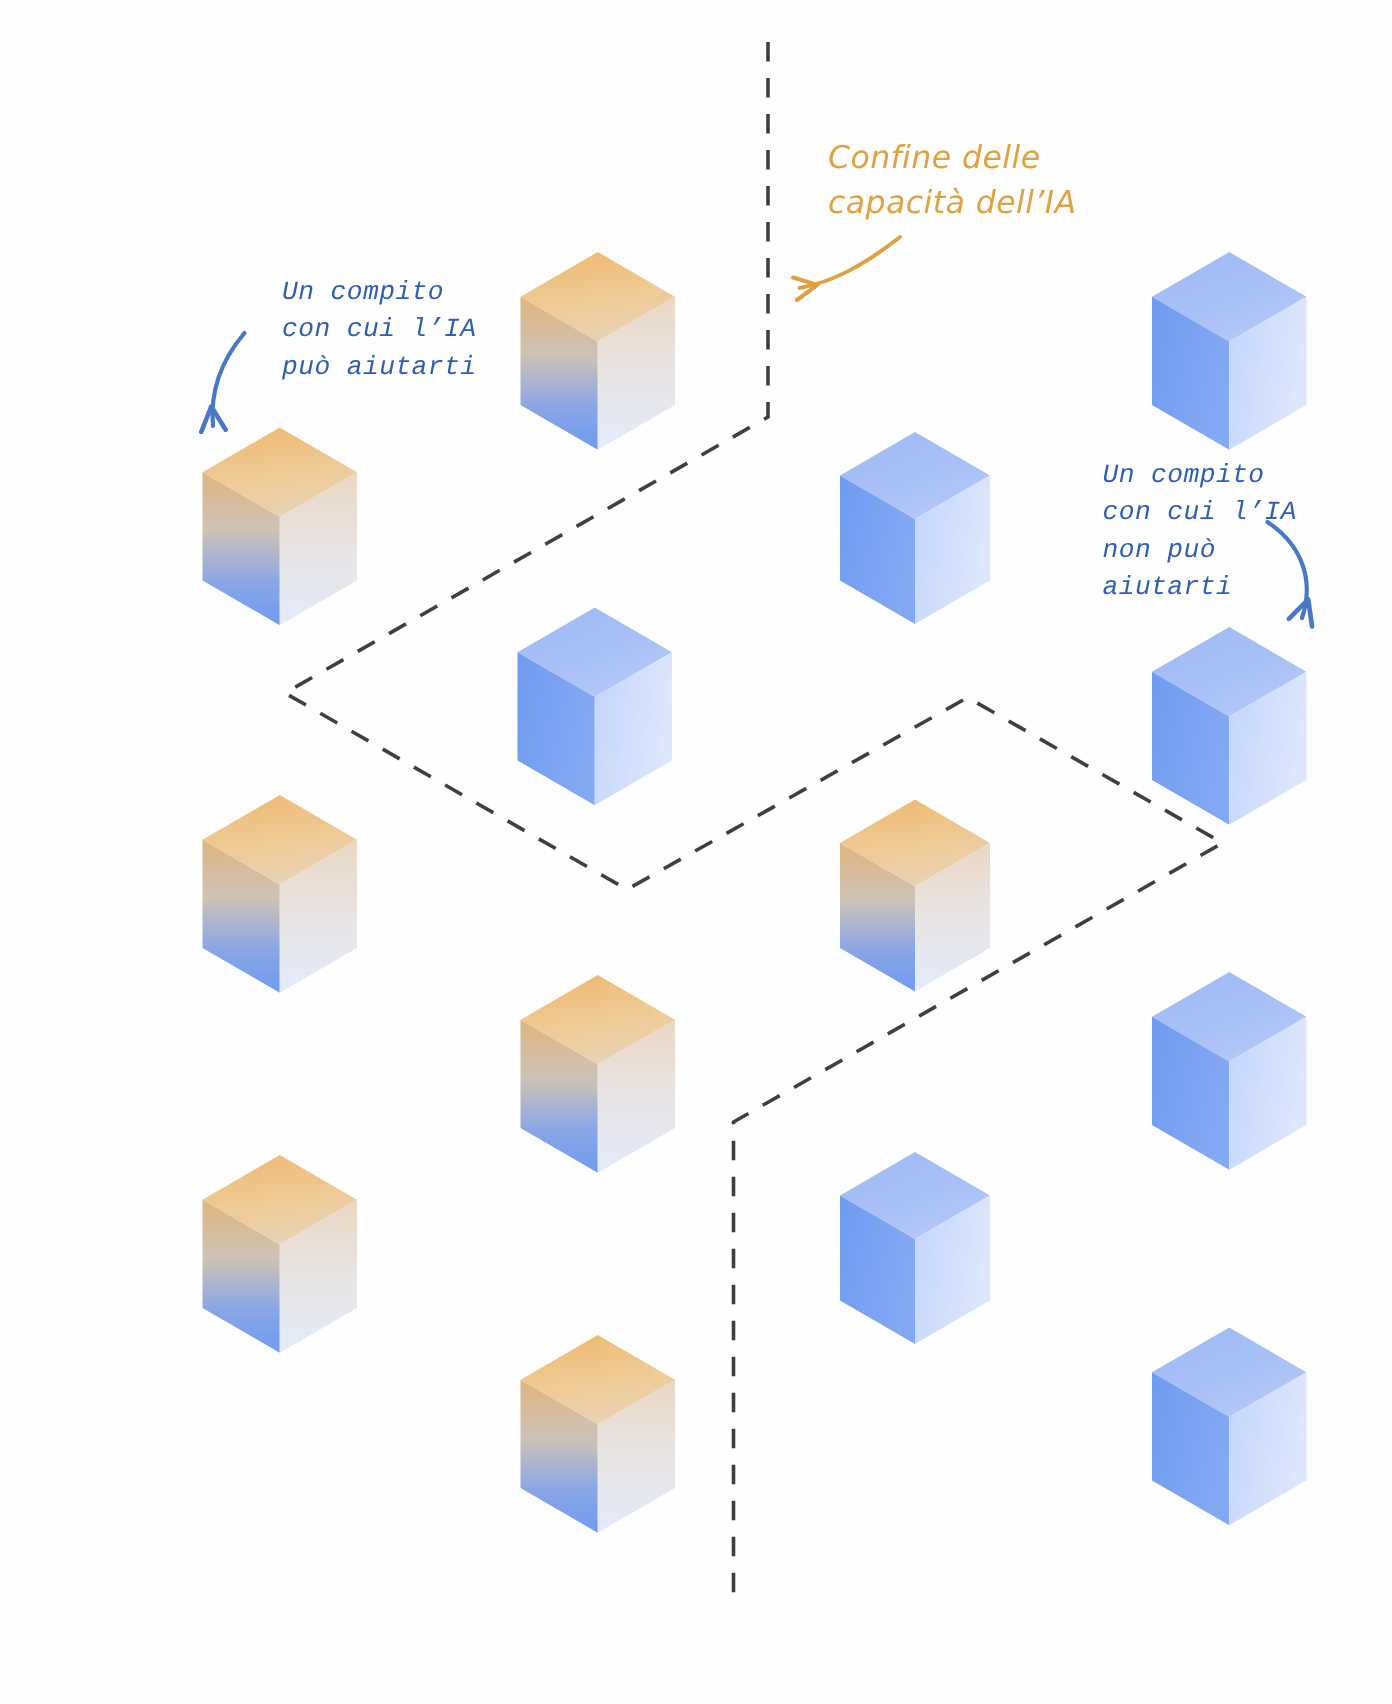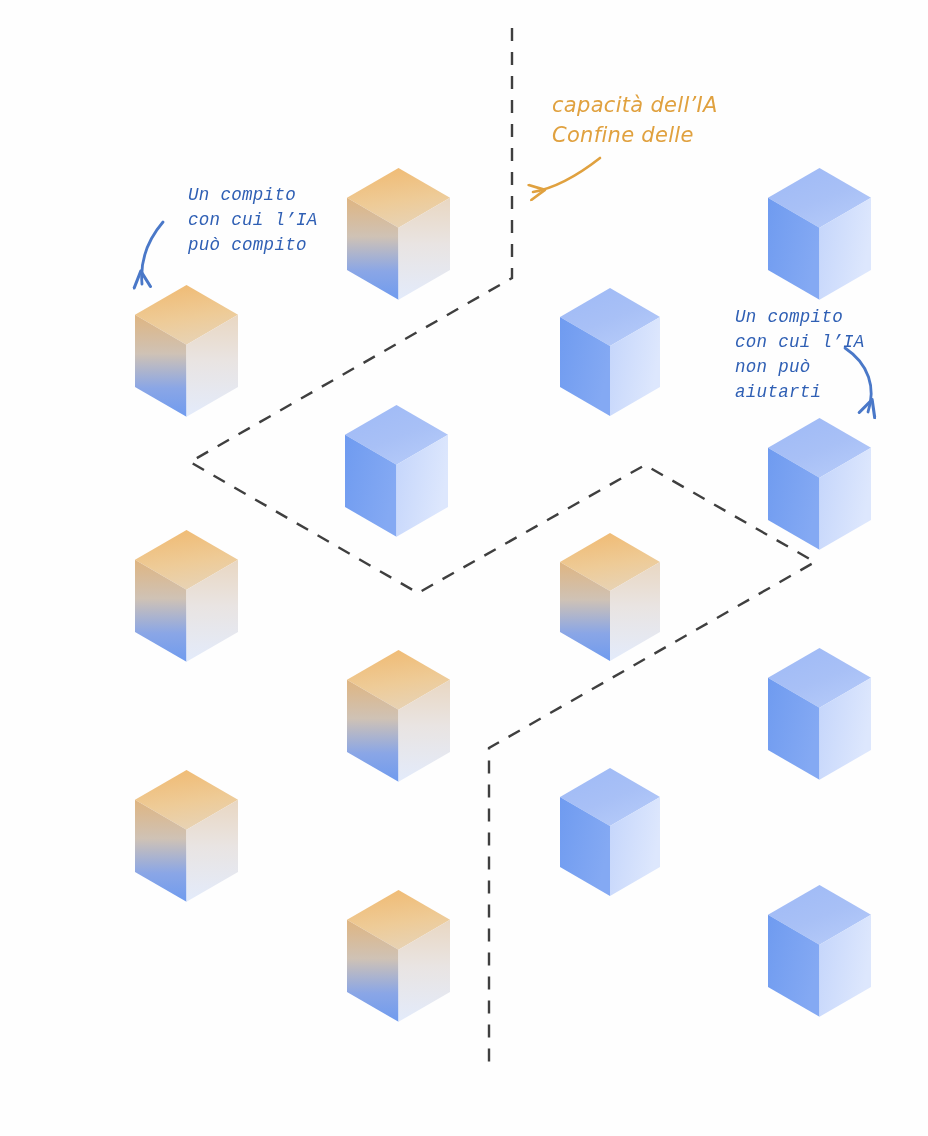--- a/index.html
+++ b/index.html
@@ -135,17 +135,17 @@
       </marker>
       <marker id="mBlue" viewBox="0 0 12 12" refX="9" refY="6" markerWidth="7" markerHeight="7" orient="auto">
         <path d="M11,1 L1,6 L11,11" fill="none" stroke="#4a78c8" stroke-width="1.9" stroke-linecap="round" stroke-linejoin="round"></path>
       </marker>
     </defs>
     <path id="arrowOrange" fill="none" stroke="#e0a13f" stroke-width="2.6" stroke-linecap="round" marker-end="url(#mOrange)" d="M600,158 C577,176 556,188 533,192"></path>
     <path id="arrowLeft" fill="none" stroke="#4a78c8" stroke-width="2.8" stroke-linecap="round" marker-end="url(#mBlue)" d="M163,222 C146,242 140,262 142,284"></path>
     <path id="arrowRight" fill="none" stroke="#4a78c8" stroke-width="2.8" stroke-linecap="round" marker-end="url(#mBlue)" d="M845,348 C869,364 876,388 868,412"></path>
   </svg>
 
-  <div class="note-orange" id="noteBoundary" style="left: 552px; top: 90px; color: rgb(224, 161, 63);"><span class="nl">capacità dell’IA</span><span class="nl">Confine delle</span></div>
-  <div class="note" id="noteLeft" style="left: 188px; top: 183px; color: rgb(47, 95, 180);"><span class="nl">Un compito</span><span class="nl">con cui l’IA</span><span class="nl">può compito</span></div>
+  <div class="note-orange" id="noteBoundary" style="left: 552px; top: 90px; color: rgb(224, 161, 63);"><span class="nl">Confine delle</span><span class="nl">capacità dell’IA</span></div>
+  <div class="note" id="noteLeft" style="left: 188px; top: 183px; color: rgb(47, 95, 180);"><span class="nl">Un compito</span><span class="nl">con cui l’IA</span><span class="nl">può aiutarti</span></div>
   <div class="note" id="noteRight" style="left: 735px; top: 305px; color: rgb(47, 95, 180);"><span class="nl">Un compito</span><span class="nl">con cui l’IA</span><span class="nl">non può</span><span class="nl">aiutarti</span></div>
 
 </div>
 
 </body></html>

